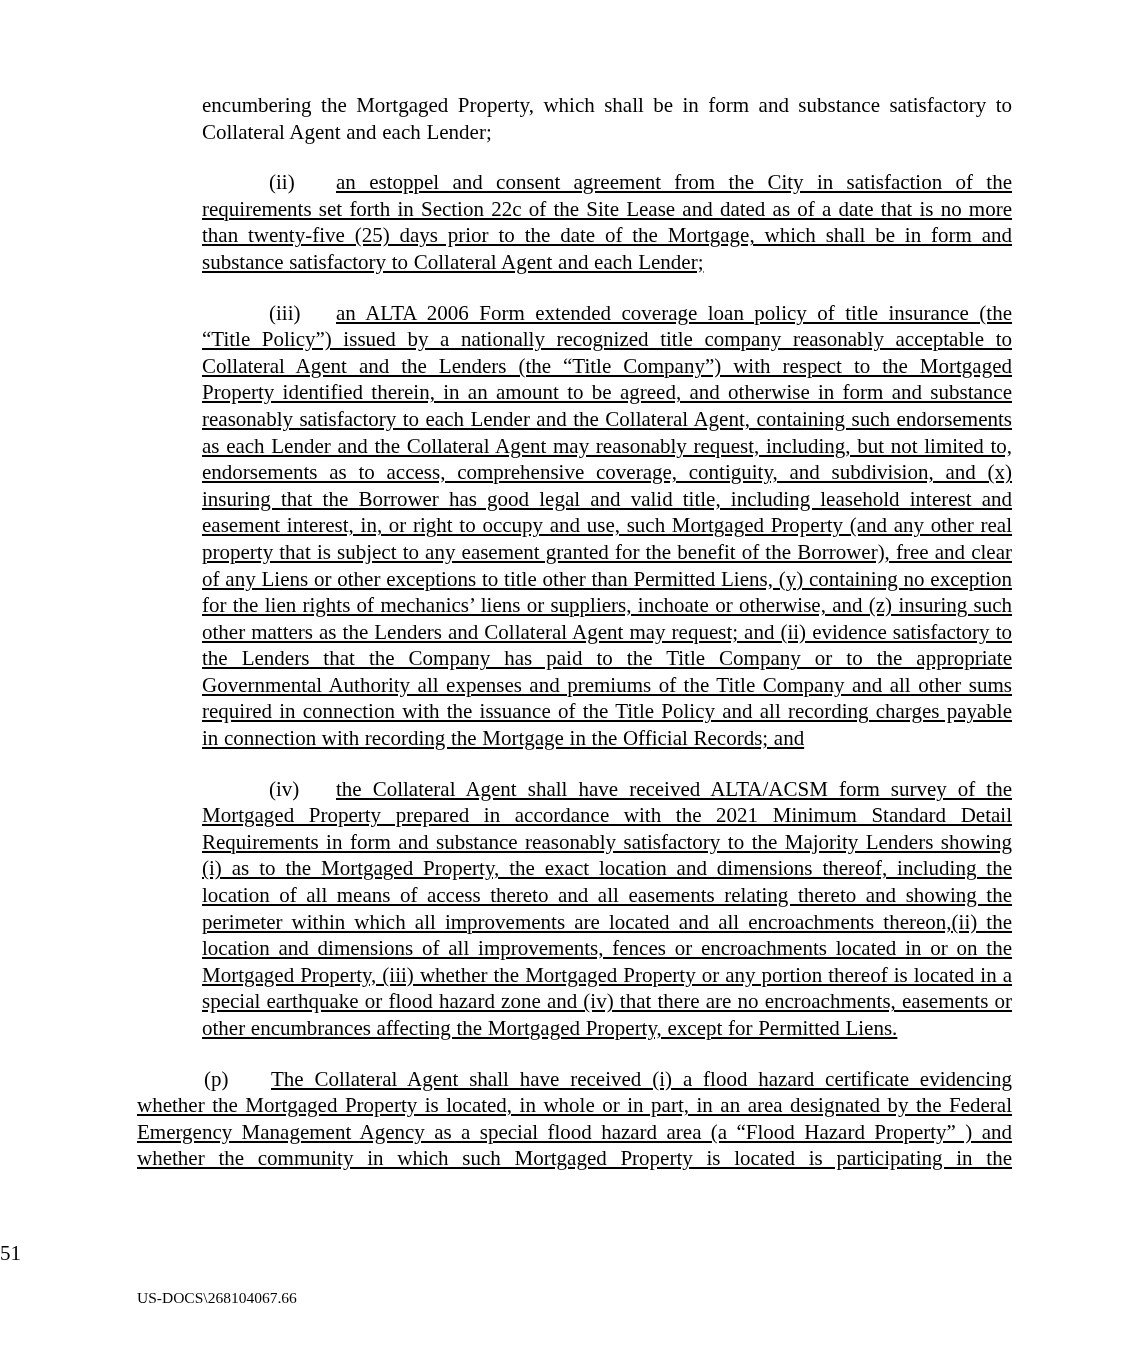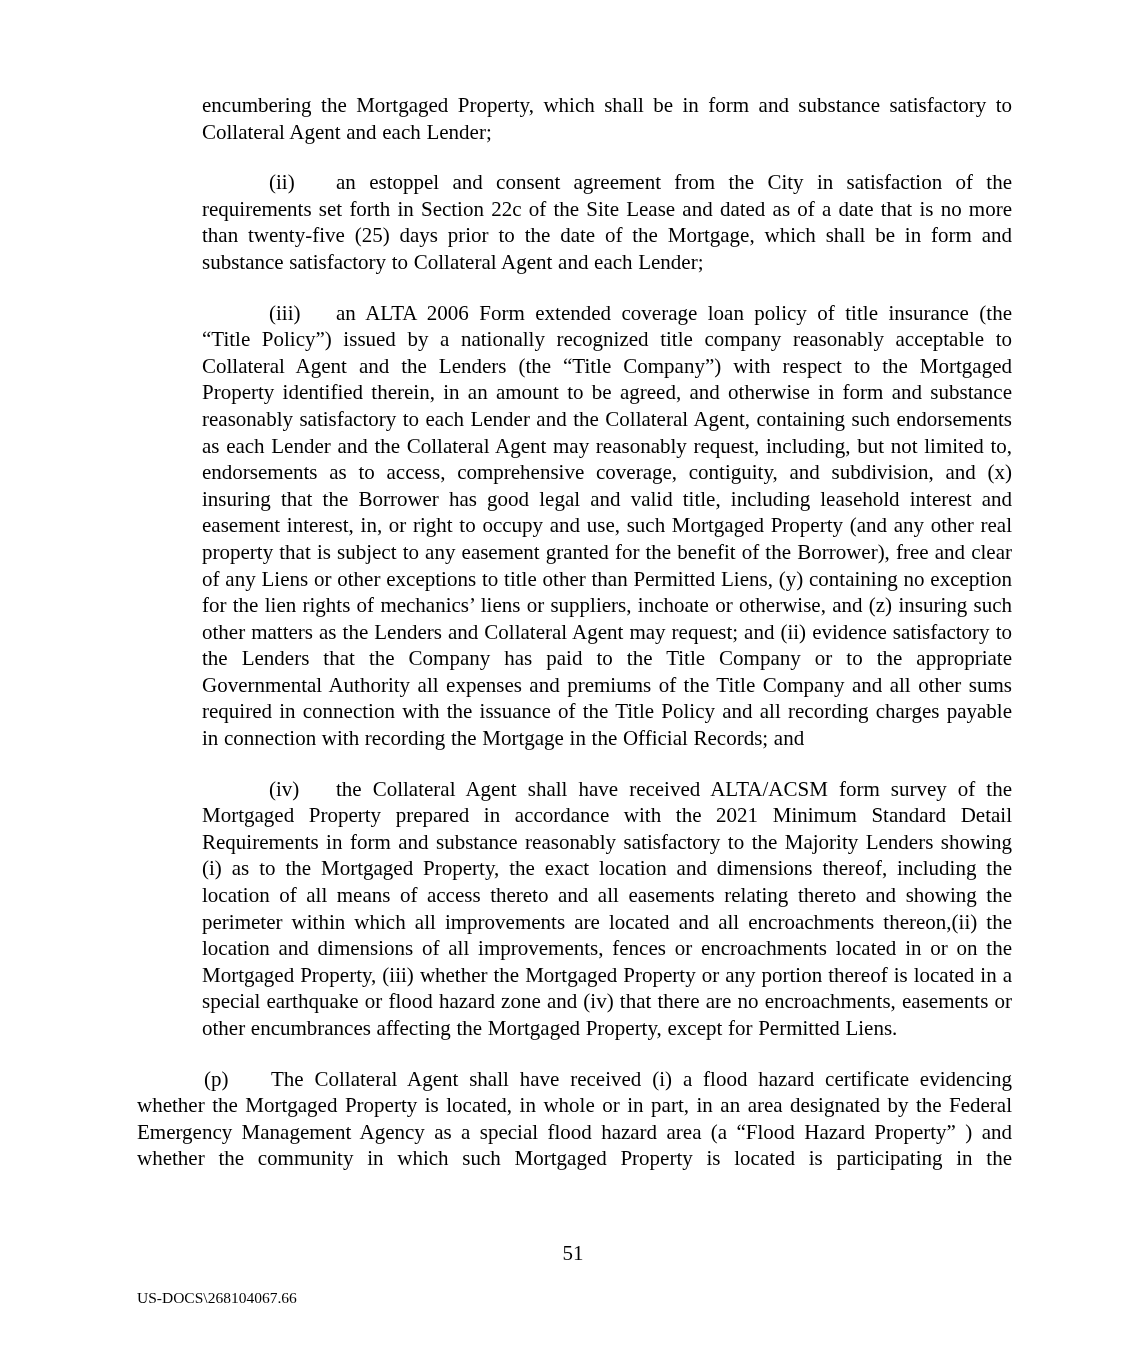--- a/index.html
+++ b/index.html
@@ -25,33 +25,33 @@
     width: 875px;
   }
   .para {
     font-size: 21px;
     line-height: 26.6px;
     text-align: justify;
     margin: 0 0 24px 0;
     word-spacing: 0.02em;
   }
   .sub { margin-left: 65px; }
-  .indent { text-indent: 67px; }
+  .indent { text-indent: 67px; text-decoration: underline; }
   .justify-last { text-align-last: justify; }
   .plabel {
     display: inline-block;
     width: 67px;
     text-indent: 0;
   }
   .pnum {
     position: absolute;
     top: 1240px;
     left: 0;
     width: 100%;
-    text-align: center;
+    text-align: left;
     font-size: 21px;
     line-height: 26px;
   }
   .footer {
     position: absolute;
     left: 137px;
     top: 1288px;
     font-size: 15.5px;
     line-height: 19px;
   }

